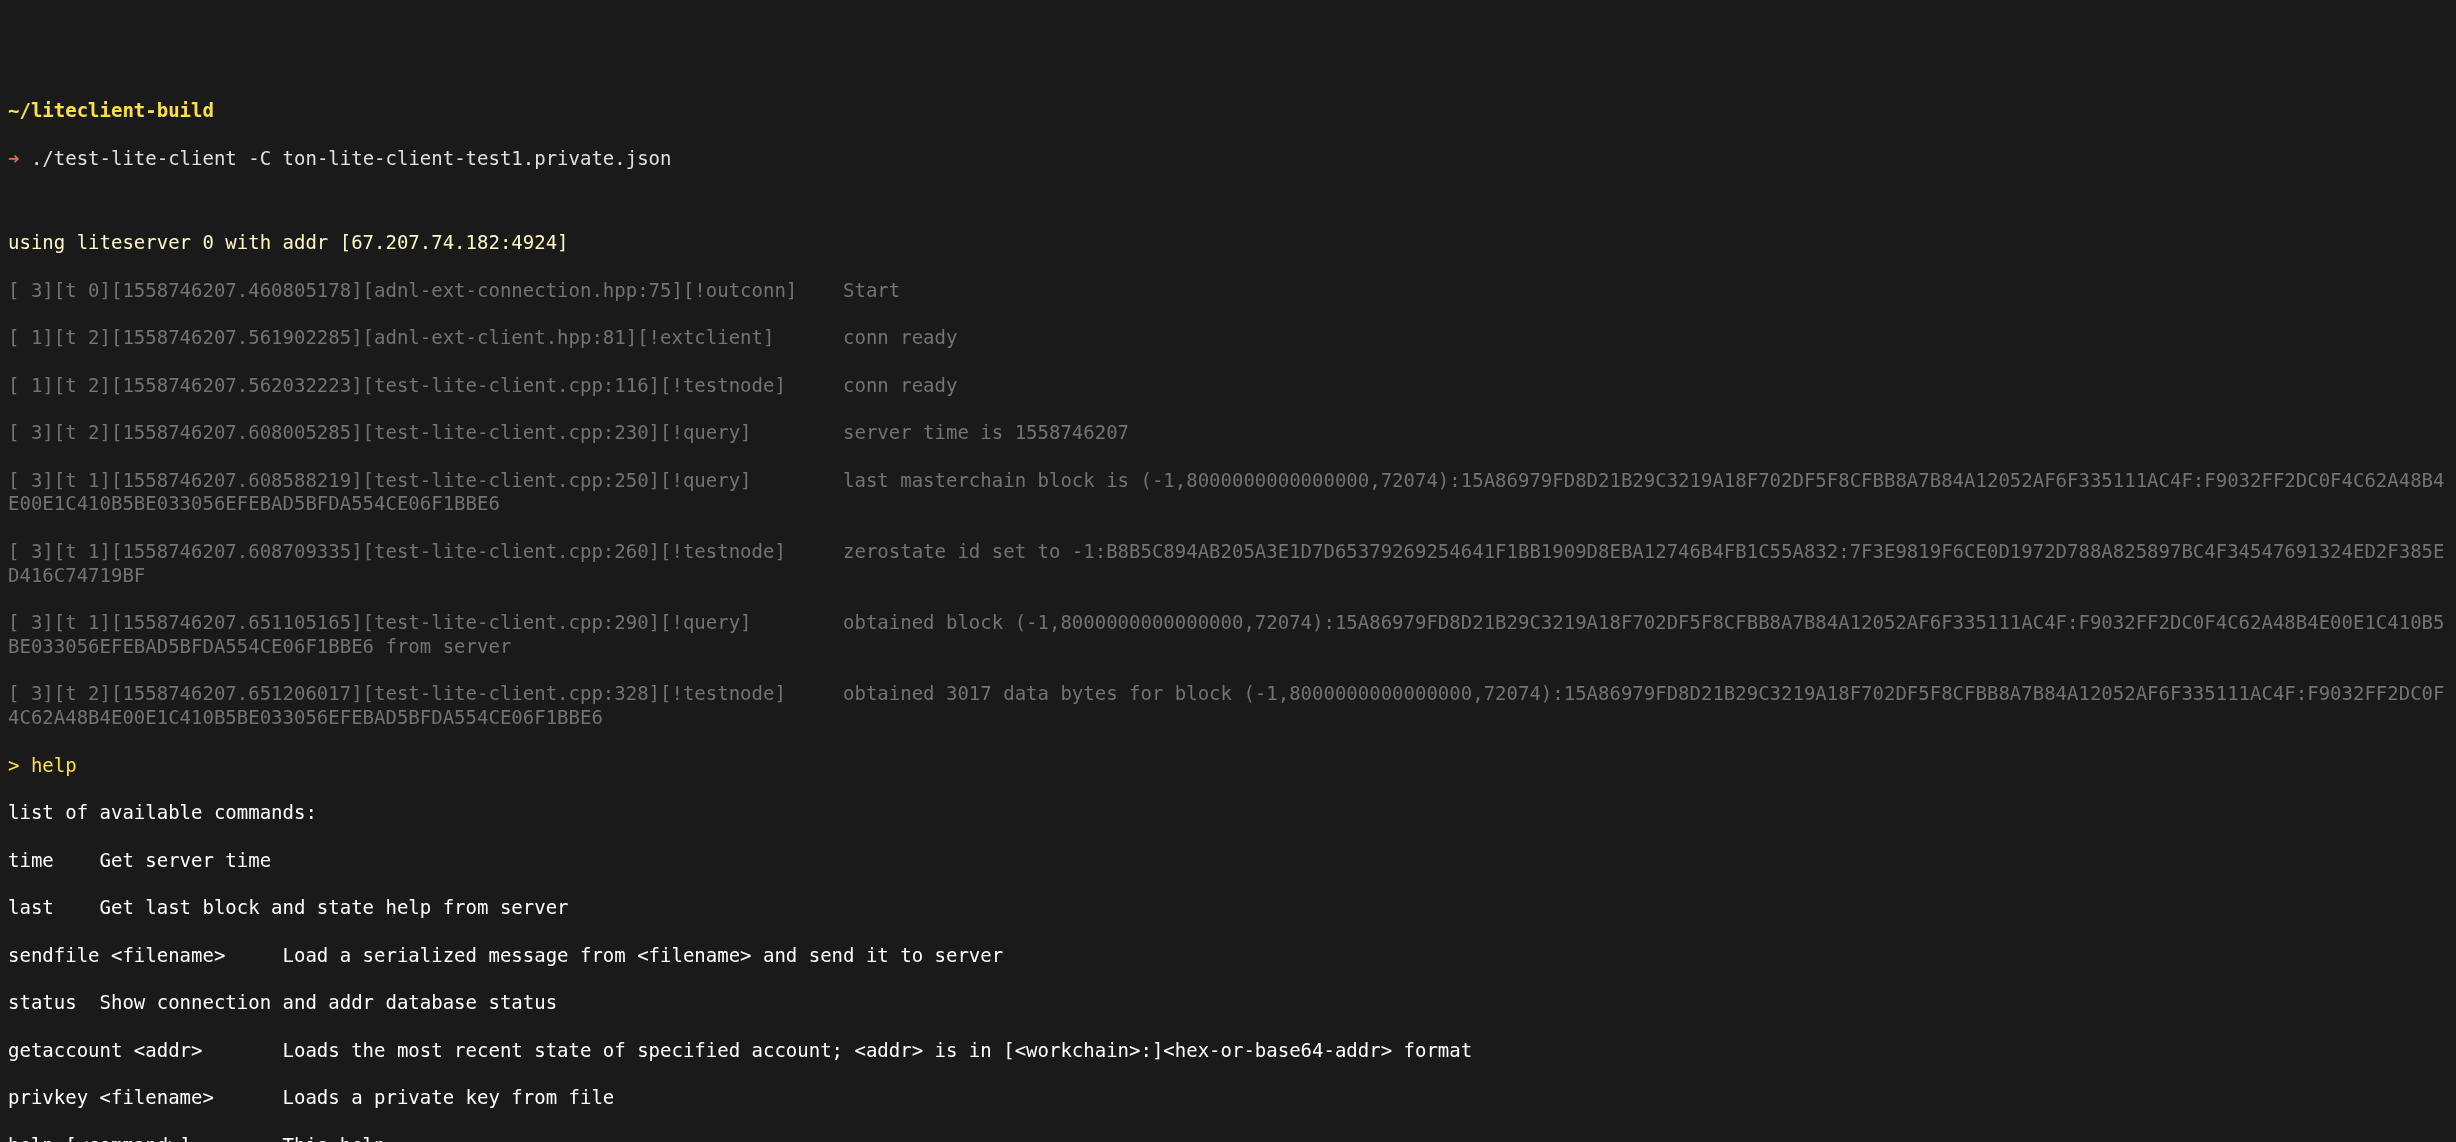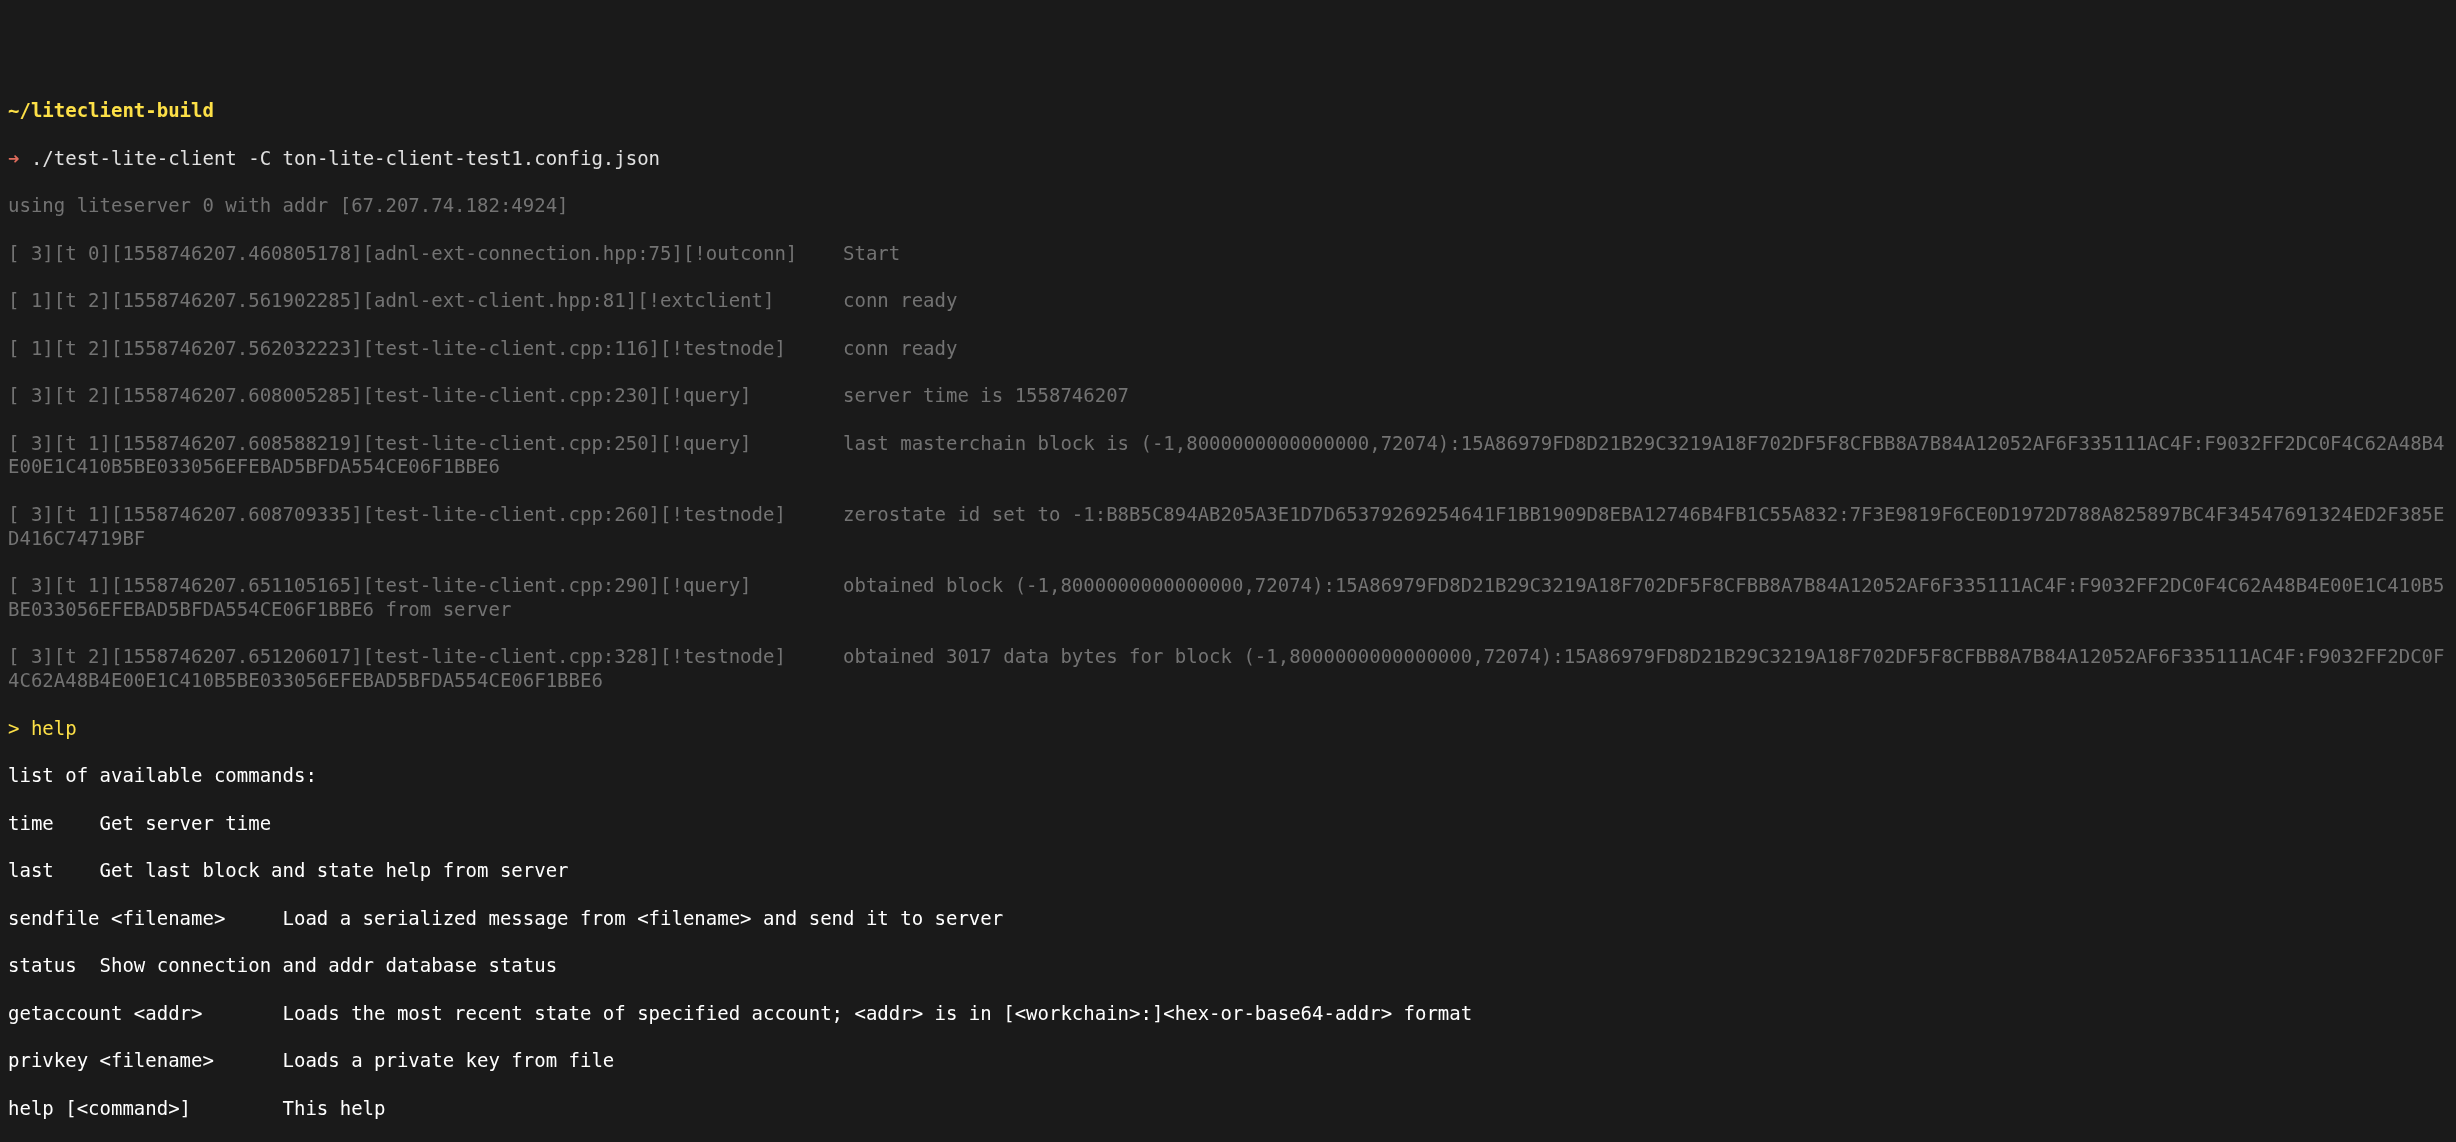--- a/index.html
+++ b/index.html
@@ -22,21 +22,22 @@
       font-weight: bold;
     }
     .arrow {
       color: #e06c5c;
       font-weight: bold;
     }
     .cmd {
       color: #e0e0e0;
     }
     .info {
-      color: #737373;
+      color: #fef9c3;
+      margin-top: 37px;
     }
     .log-green {
       color: #737373;
       font-weight: normal;
     }
     .prompt {
       color: #fde047;
     }
     .help-text {
       color: #ffffff;
@@ -44,21 +45,21 @@
     .line {
       display: block;
     }
   </style>
 </head>
 <body>
 
 
 
 <span class="line"><span class="cwd">~/liteclient-build</span></span>
-<span class="line"><span class="arrow">➜</span> <span class="cmd">./test-lite-client -C ton-lite-client-test1.config.json</span></span>
+<span class="line"><span class="arrow">➜</span> <span class="cmd">./test-lite-client -C ton-lite-client-test1.private.json</span></span>
 <span class="line info">using liteserver 0 with addr [67.207.74.182:4924]</span>
 <span class="line log-green">[ 3][t 0][1558746207.460805178][adnl-ext-connection.hpp:75][!outconn]    Start</span>
 <span class="line log-green">[ 1][t 2][1558746207.561902285][adnl-ext-client.hpp:81][!extclient]      conn ready</span>
 <span class="line log-green">[ 1][t 2][1558746207.562032223][test-lite-client.cpp:116][!testnode]     conn ready</span>
 <span class="line log-green">[ 3][t 2][1558746207.608005285][test-lite-client.cpp:230][!query]        server time is 1558746207</span>
 <span class="line log-green">[ 3][t 1][1558746207.608588219][test-lite-client.cpp:250][!query]        last masterchain block is (-1,8000000000000000,72074):15A86979FD8D21B29C3219A18F702DF5F8CFBB8A7B84A12052AF6F335111AC4F:F9032FF2DC0F4C62A48B4E00E1C410B5BE033056EFEBAD5BFDA554CE06F1BBE6</span>
 <span class="line log-green">[ 3][t 1][1558746207.608709335][test-lite-client.cpp:260][!testnode]     zerostate id set to -1:B8B5C894AB205A3E1D7D65379269254641F1BB1909D8EBA12746B4FB1C55A832:7F3E9819F6CE0D1972D788A825897BC4F34547691324ED2F385ED416C74719BF</span>
 <span class="line log-green">[ 3][t 1][1558746207.651105165][test-lite-client.cpp:290][!query]        obtained block (-1,8000000000000000,72074):15A86979FD8D21B29C3219A18F702DF5F8CFBB8A7B84A12052AF6F335111AC4F:F9032FF2DC0F4C62A48B4E00E1C410B5BE033056EFEBAD5BFDA554CE06F1BBE6 from server</span>
 <span class="line log-green">[ 3][t 2][1558746207.651206017][test-lite-client.cpp:328][!testnode]     obtained 3017 data bytes for block (-1,8000000000000000,72074):15A86979FD8D21B29C3219A18F702DF5F8CFBB8A7B84A12052AF6F335111AC4F:F9032FF2DC0F4C62A48B4E00E1C410B5BE033056EFEBAD5BFDA554CE06F1BBE6</span>
 <span class="line prompt">&gt; help</span>

